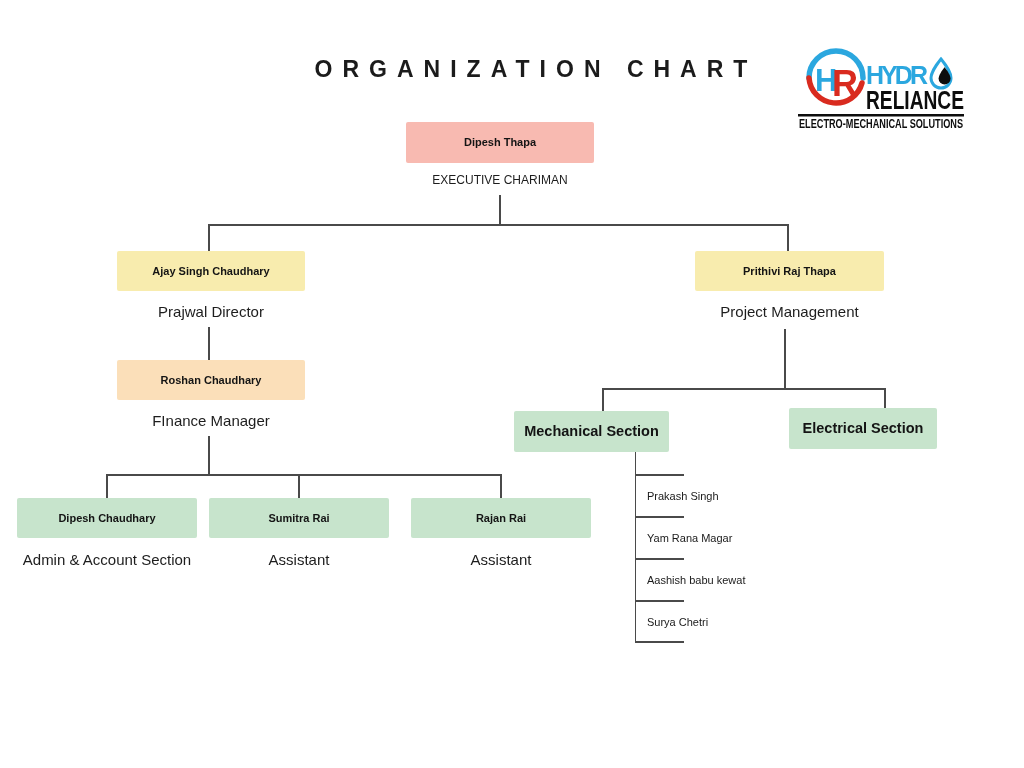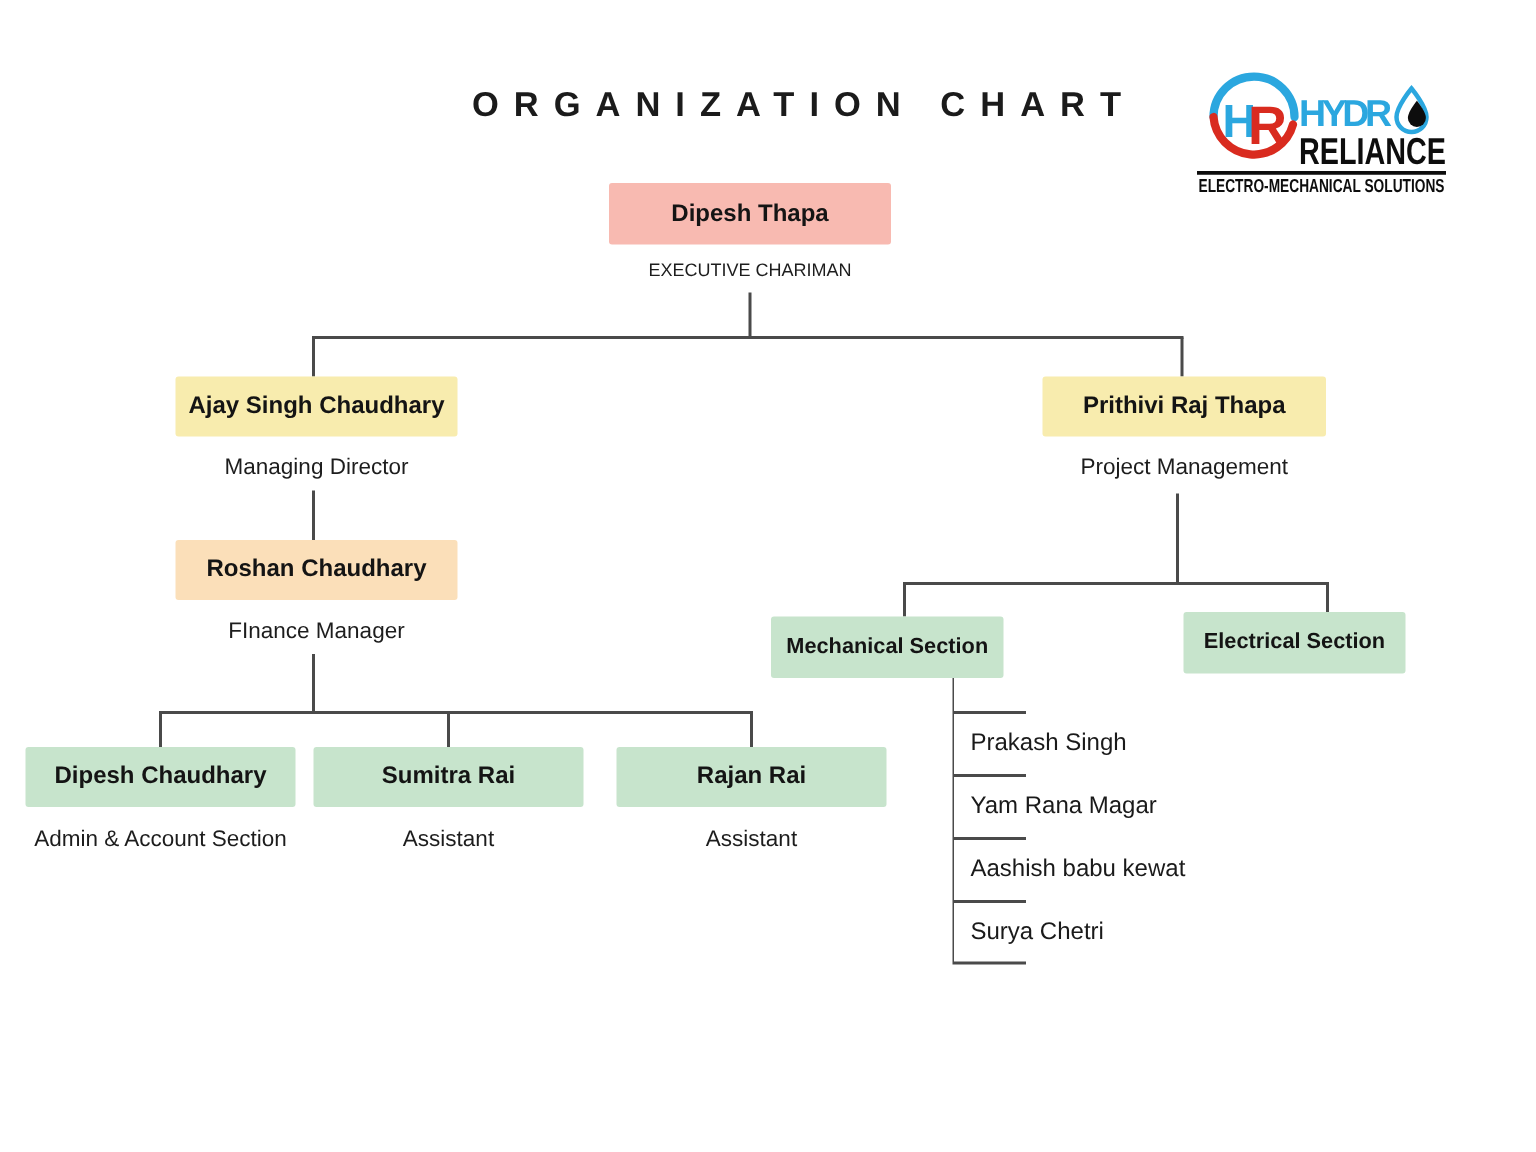--- a/index.html
+++ b/index.html
@@ -8,41 +8,41 @@
   .canvas {
     position:relative; width:1024px; height:768px; background:#ffffff;
     overflow:hidden; margin:0 auto;
   }
   .title {
     position:absolute; top:56px; left:0; width:1024px; text-align:center;
     font-size:23px; font-weight:600; letter-spacing:10px; color:#1b1b1b;padding-left:48px;
   }
   .box {
     position:absolute; display:flex; align-items:center; justify-content:center;
-    font-weight:700; font-size:16px; color:#141414; border-radius:2px;
+    font-weight:700; font-size:11px; color:#141414; border-radius:2px;
     text-align:center; line-height:1.1;
   }
   .box.small { font-size:14.5px; }
   .bg-pink   { background:#f8bab1; }
   .bg-yellow { background:#f8ecae; }
   .bg-peach  { background:#fbdfb9; }
   .bg-green  { background:#c7e4cc; }
   .role {
     position:absolute; text-align:center; font-size:15px; color:#1d1d1d;
     line-height:1.15;
   }
   .role.caps { font-size:12px; }
   .line { position:absolute; background:#4a4a4a; }
   .vline { width:1.5px; }
   .hline { height:1.5px; }
   .mlist { position:absolute; border-left:1.6px solid #4a4a4a; }
   .mlist .spacer { width:100%; }
   .mitem {
     position:relative; height:42px; display:flex; align-items:center;
-    padding-left:11px; font-size:16px; color:#1a1a1a;
+    padding-left:11px; font-size:11px; color:#1a1a1a;
   }
   .mitem::before {
     content:""; position:absolute; left:0; top:-1px; width:48px; height:1.6px;
     background:#4a4a4a;
   }
   .mlist::after {
     content:""; position:absolute; left:0; bottom:0; width:48px; height:1.6px;
     background:#4a4a4a;
   }
   .logo { position:absolute; left:796px; top:44px; width:172px; height:90px; }
@@ -78,21 +78,21 @@
 
   <div class="box bg-pink" style="left:406px; top:122px; width:188px; height:41px;">Dipesh Thapa</div>
   <div class="role caps" style="left:376px; top:174px; width:248px;">EXECUTIVE CHARIMAN</div>
 
   <div class="line vline" style="left:499px; top:195px; height:29px;"></div>
   <div class="line hline" style="left:208px; top:224px; width:581px;"></div>
   <div class="line vline" style="left:208px; top:225px; height:26px;"></div>
   <div class="line vline" style="left:787px; top:225px; height:26px;"></div>
 
   <div class="box bg-yellow" style="left:117px; top:251px; width:188px; height:40px;">Ajay Singh Chaudhary</div>
-  <div class="role" style="left:87px; top:303px; width:248px;">Managing Director</div>
+  <div class="role" style="left:87px; top:303px; width:248px;">Prajwal Director</div>
 
   <div class="line vline" style="left:208px; top:327px; height:33px;"></div>
 
   <div class="box bg-peach" style="left:117px; top:360px; width:188px; height:40px;">Roshan Chaudhary</div>
   <div class="role" style="left:87px; top:412px; width:248px;">FInance Manager</div>
 
   <div class="line vline" style="left:208px; top:436px; height:38px;"></div>
   <div class="line hline" style="left:106px; top:474px; width:396px;"></div>
   <div class="line vline" style="left:106px; top:475px; height:23px;"></div>
   <div class="line vline" style="left:298px; top:475px; height:23px;"></div>

